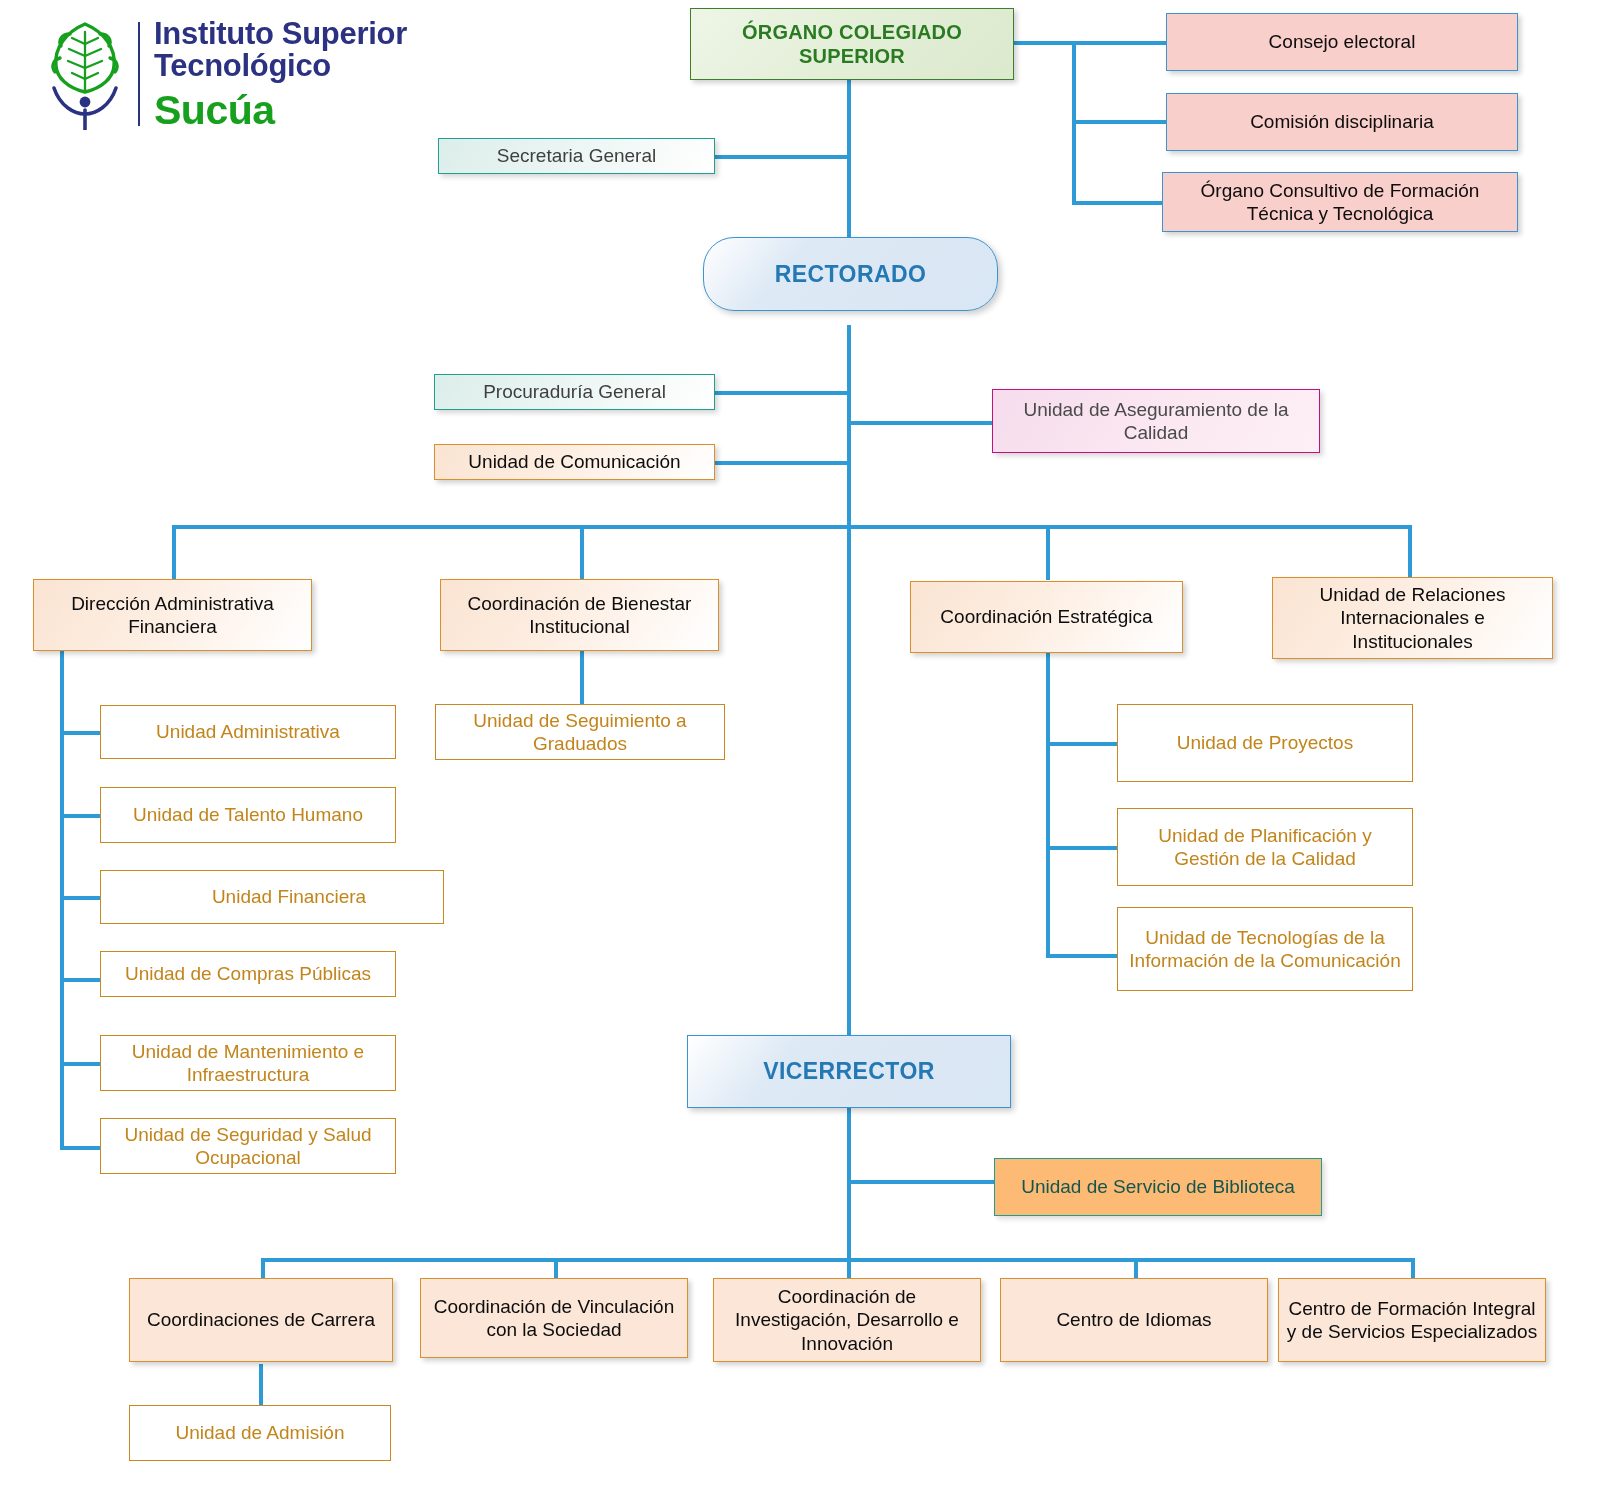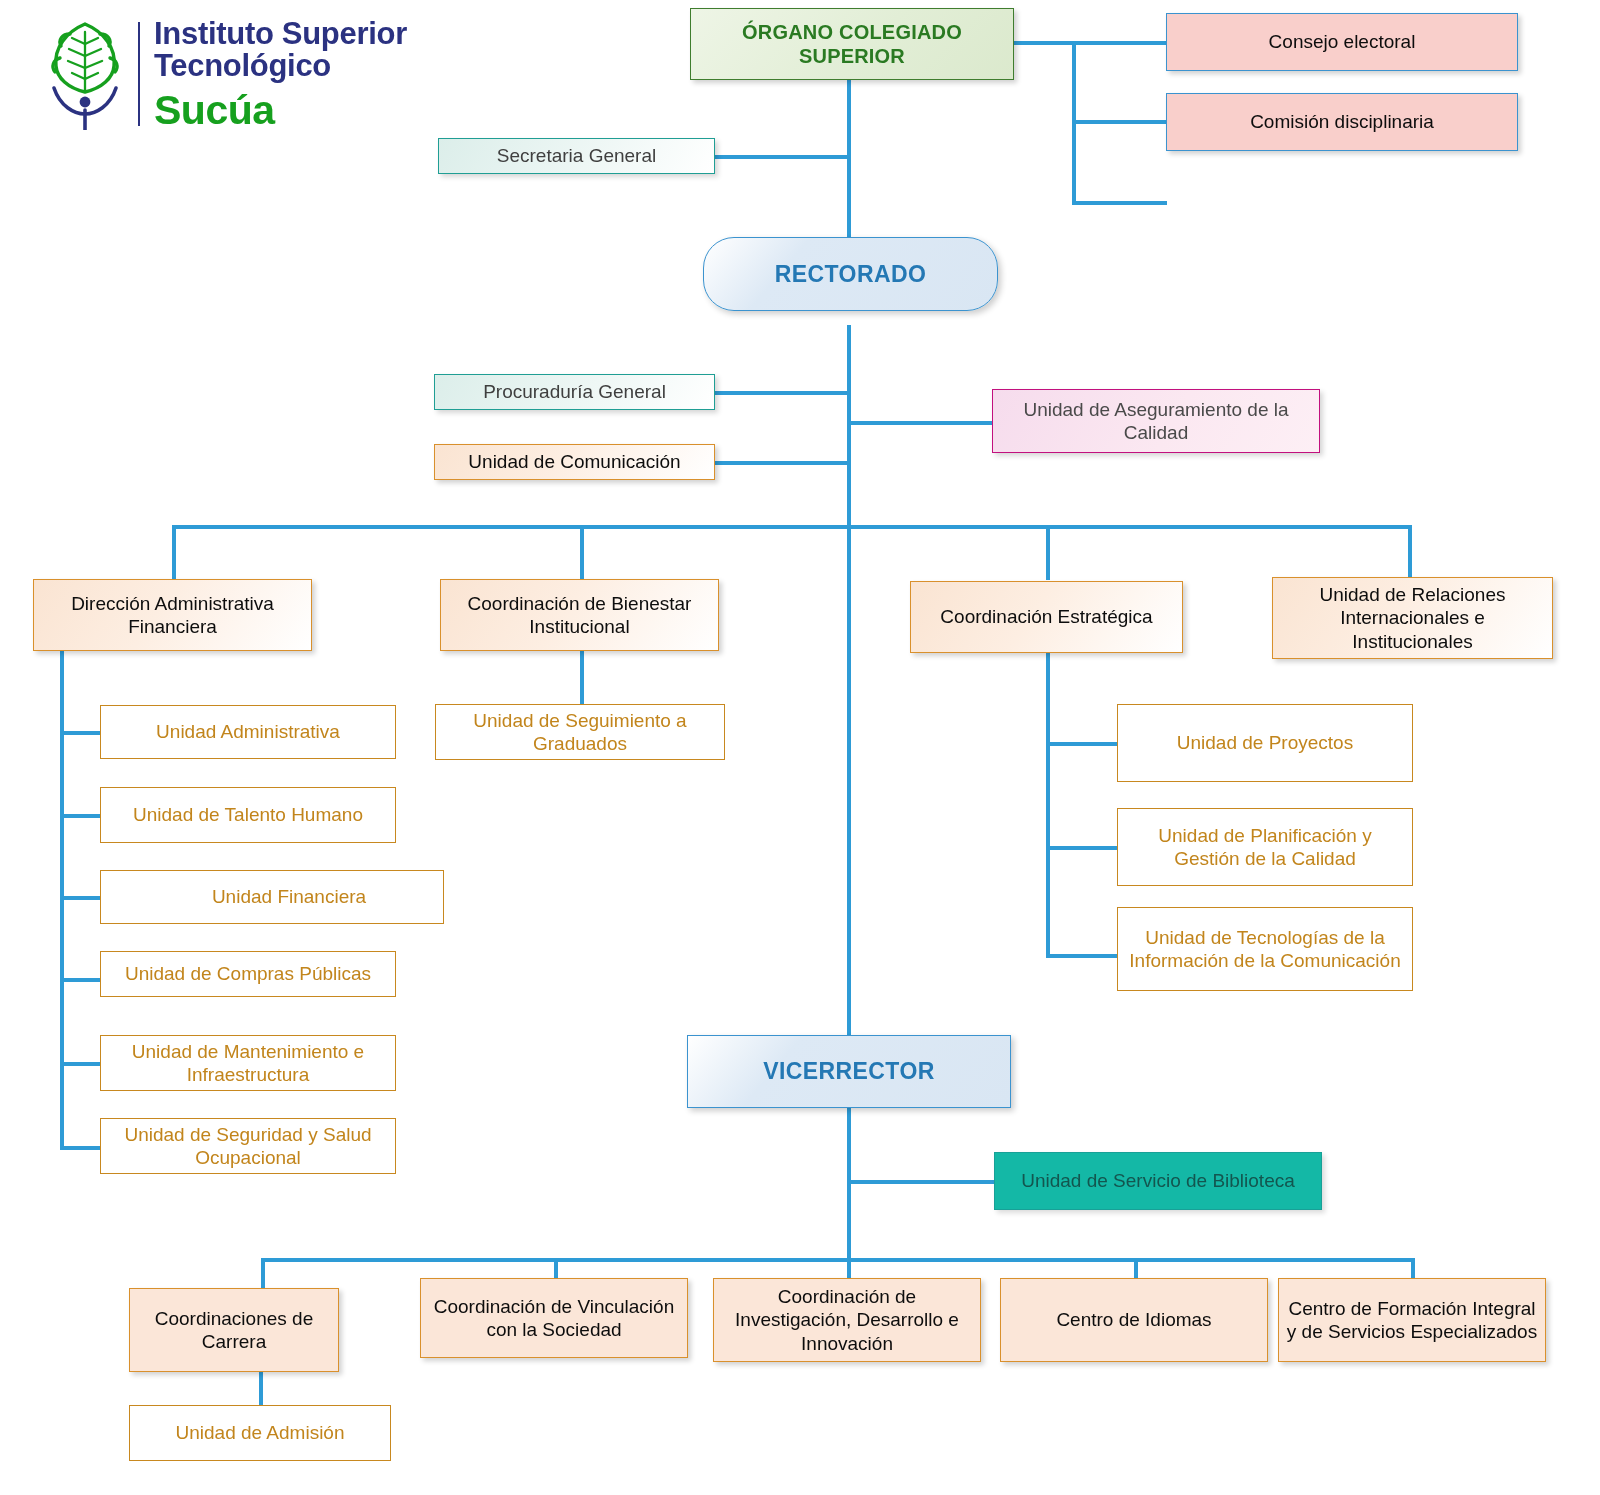--- a/index.html
+++ b/index.html
@@ -28,22 +28,22 @@
 
   
   .n-blue{background:linear-gradient(130deg,#ffffff 0%,#dde9f5 30%,#d9e6f3 100%);
           border:1.6px solid #3b93cf;color:#2478b4;font-weight:bold;font-size:23px;
           box-shadow:3px 3px 6px rgba(0,0,0,.2);letter-spacing:.4px;}
 
   
   .n-teal{background:linear-gradient(120deg,#dceeea 0%,#eef7f5 55%,#ffffff 100%);
           border:1.4px solid #1f9e94;color:#3f3f3f;font-size:19px;
           box-shadow:3px 3px 5px rgba(0,0,0,.16);}
-  .n-teal2{background:#14b8a6;border:1.4px solid #18a097;color:#13564f;font-size:19px;
-           box-shadow:3px 3px 5px rgba(0,0,0,.14);}
+  .n-teal2{background:#fdba74;border:1.4px solid #18a097;color:#13564f;font-size:19px;
+           box-shadow:3px 3px 5px rgba(0,0,0,.14);margin-top:6px;}
 
   
   .n-magenta{background:linear-gradient(120deg,#f6dced 0%,#fbe8f1 55%,#fdeff5 100%);
              border:1.6px solid #c2107e;color:#4a4a4a;font-size:19px;
              box-shadow:3px 3px 5px rgba(0,0,0,.16);}
 
   
   .n-orange{background:linear-gradient(125deg,#fae4d2 0%,#fdeee2 45%,#ffffff 100%);
             border:1.6px solid #d9902c;color:#0d0d0d;font-size:19px;
             box-shadow:3px 3px 5px rgba(0,0,0,.18);}
@@ -157,20 +157,23 @@
   </div>
 
   <div class="node n-pink" style="left:1166px;top:13px;width:352px;height:58px;">
     <span>Consejo electoral</span>
   </div>
 
   <div class="node n-pink" style="left:1166px;top:93px;width:352px;height:58px;">
     <span>Comisión disciplinaria</span>
   </div>
 
+  <div class="node n-pink" style="left:1162px;top:172px;width:356px;height:60px;">
+    <span>Órgano Consultivo de Formación Técnica y Tecnológica</span>
+  </div>
 
   <div class="node n-teal" style="left:438px;top:138px;width:277px;height:36px;">
     <span>Secretaria General</span>
   </div>
 
   <div class="node n-blue" style="left:703px;top:237px;width:295px;height:74px;border-radius:31px;">
     <span>RECTORADO</span>
   </div>
 
   <div class="node n-teal" style="left:434px;top:374px;width:281px;height:36px;">
@@ -235,21 +238,21 @@
   </div>
 
   <div class="node n-blue" style="left:687px;top:1035px;width:324px;height:73px;">
     <span>VICERRECTOR</span>
   </div>
 
   <div class="node n-teal2" style="left:994px;top:1152px;width:328px;height:58px;">
     <span>Unidad de Servicio de Biblioteca</span>
   </div>
 
-  <div class="node n-orange2" style="left:129px;top:1278px;width:210px;height:84px;margin-top:10px;">
+  <div class="node n-orange2" style="left:129px;top:1278px;width:264px;height:84px;">
     <span>Coordinaciones de Carrera</span>
   </div>
   <div class="node n-orange2" style="left:420px;top:1278px;width:268px;height:80px;">
     <span>Coordinación de Vinculación con la Sociedad</span>
   </div>
   <div class="node n-orange2" style="left:713px;top:1278px;width:268px;height:84px;">
     <span>Coordinación de Investigación, Desarrollo e Innovación</span>
   </div>
   <div class="node n-orange2" style="left:1000px;top:1278px;width:268px;height:84px;">
     <span>Centro de Idiomas</span>

